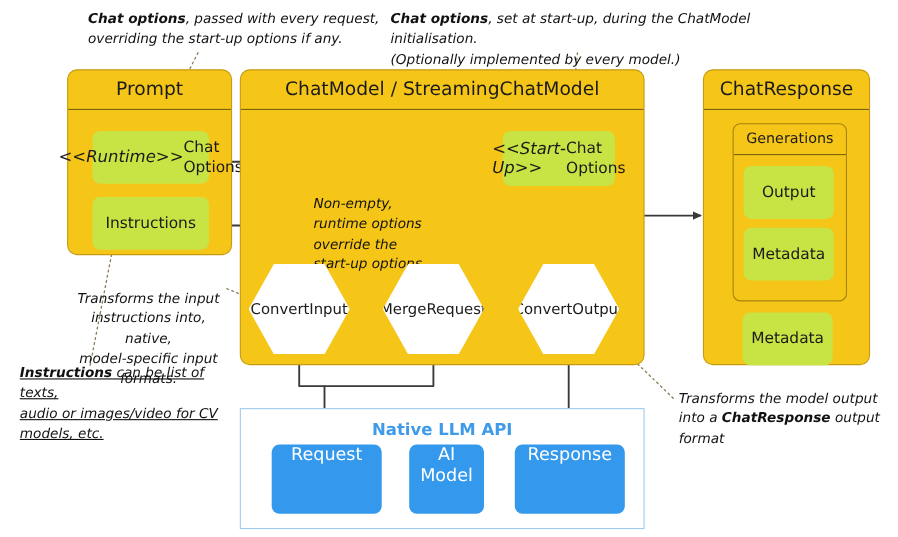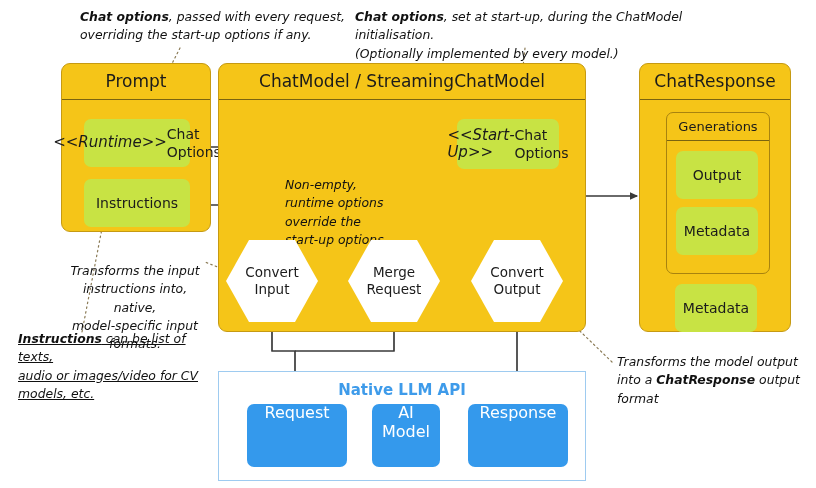--- a/index.html
+++ b/index.html
@@ -94,21 +94,21 @@
   }
 
   
   .hex {
     position: absolute;
     width: 92px;
     height: 82px;
     background: #ffffff;
     clip-path: polygon(25% 0%, 75% 0%, 100% 50%, 75% 100%, 25% 100%, 0% 50%);
     display: flex;
-    flex-direction: column;
+    flex-direction: row;
     align-items: center;
     justify-content: center;
     color: #1b1b1b;
     font-size: 13.5px;
     line-height: 1.25;
     text-align: center;
   }
 
   
   .api-panel {

